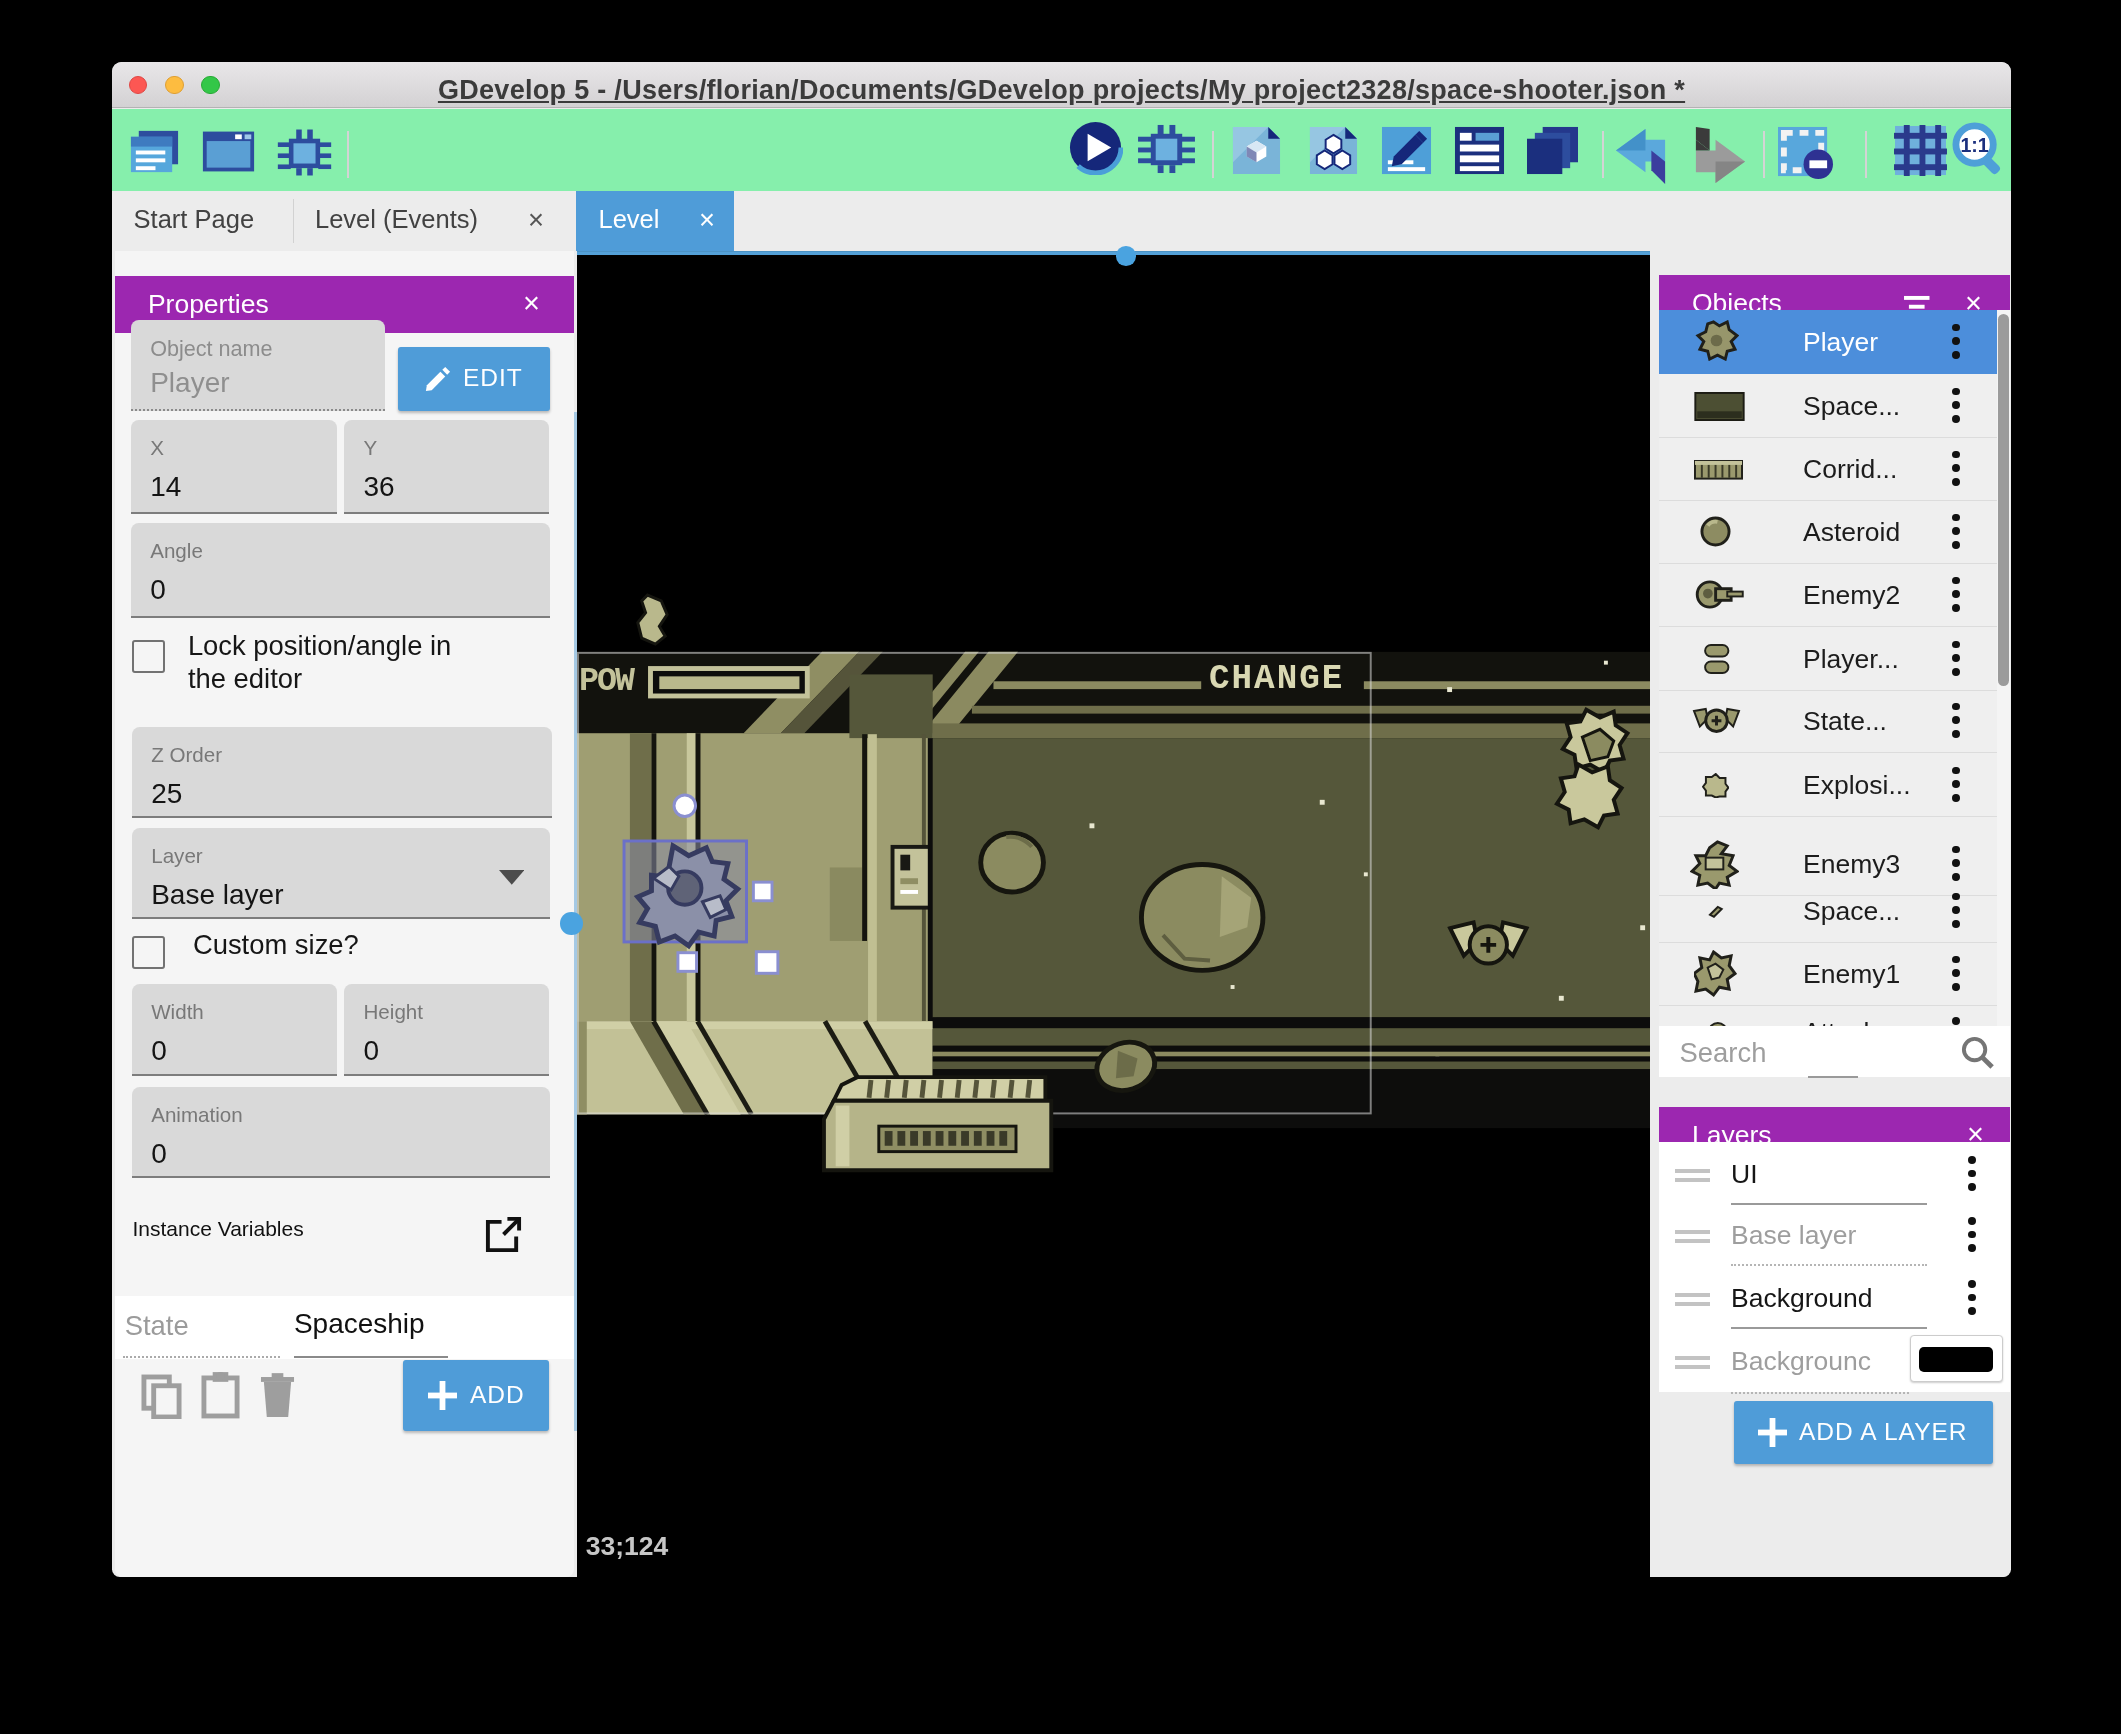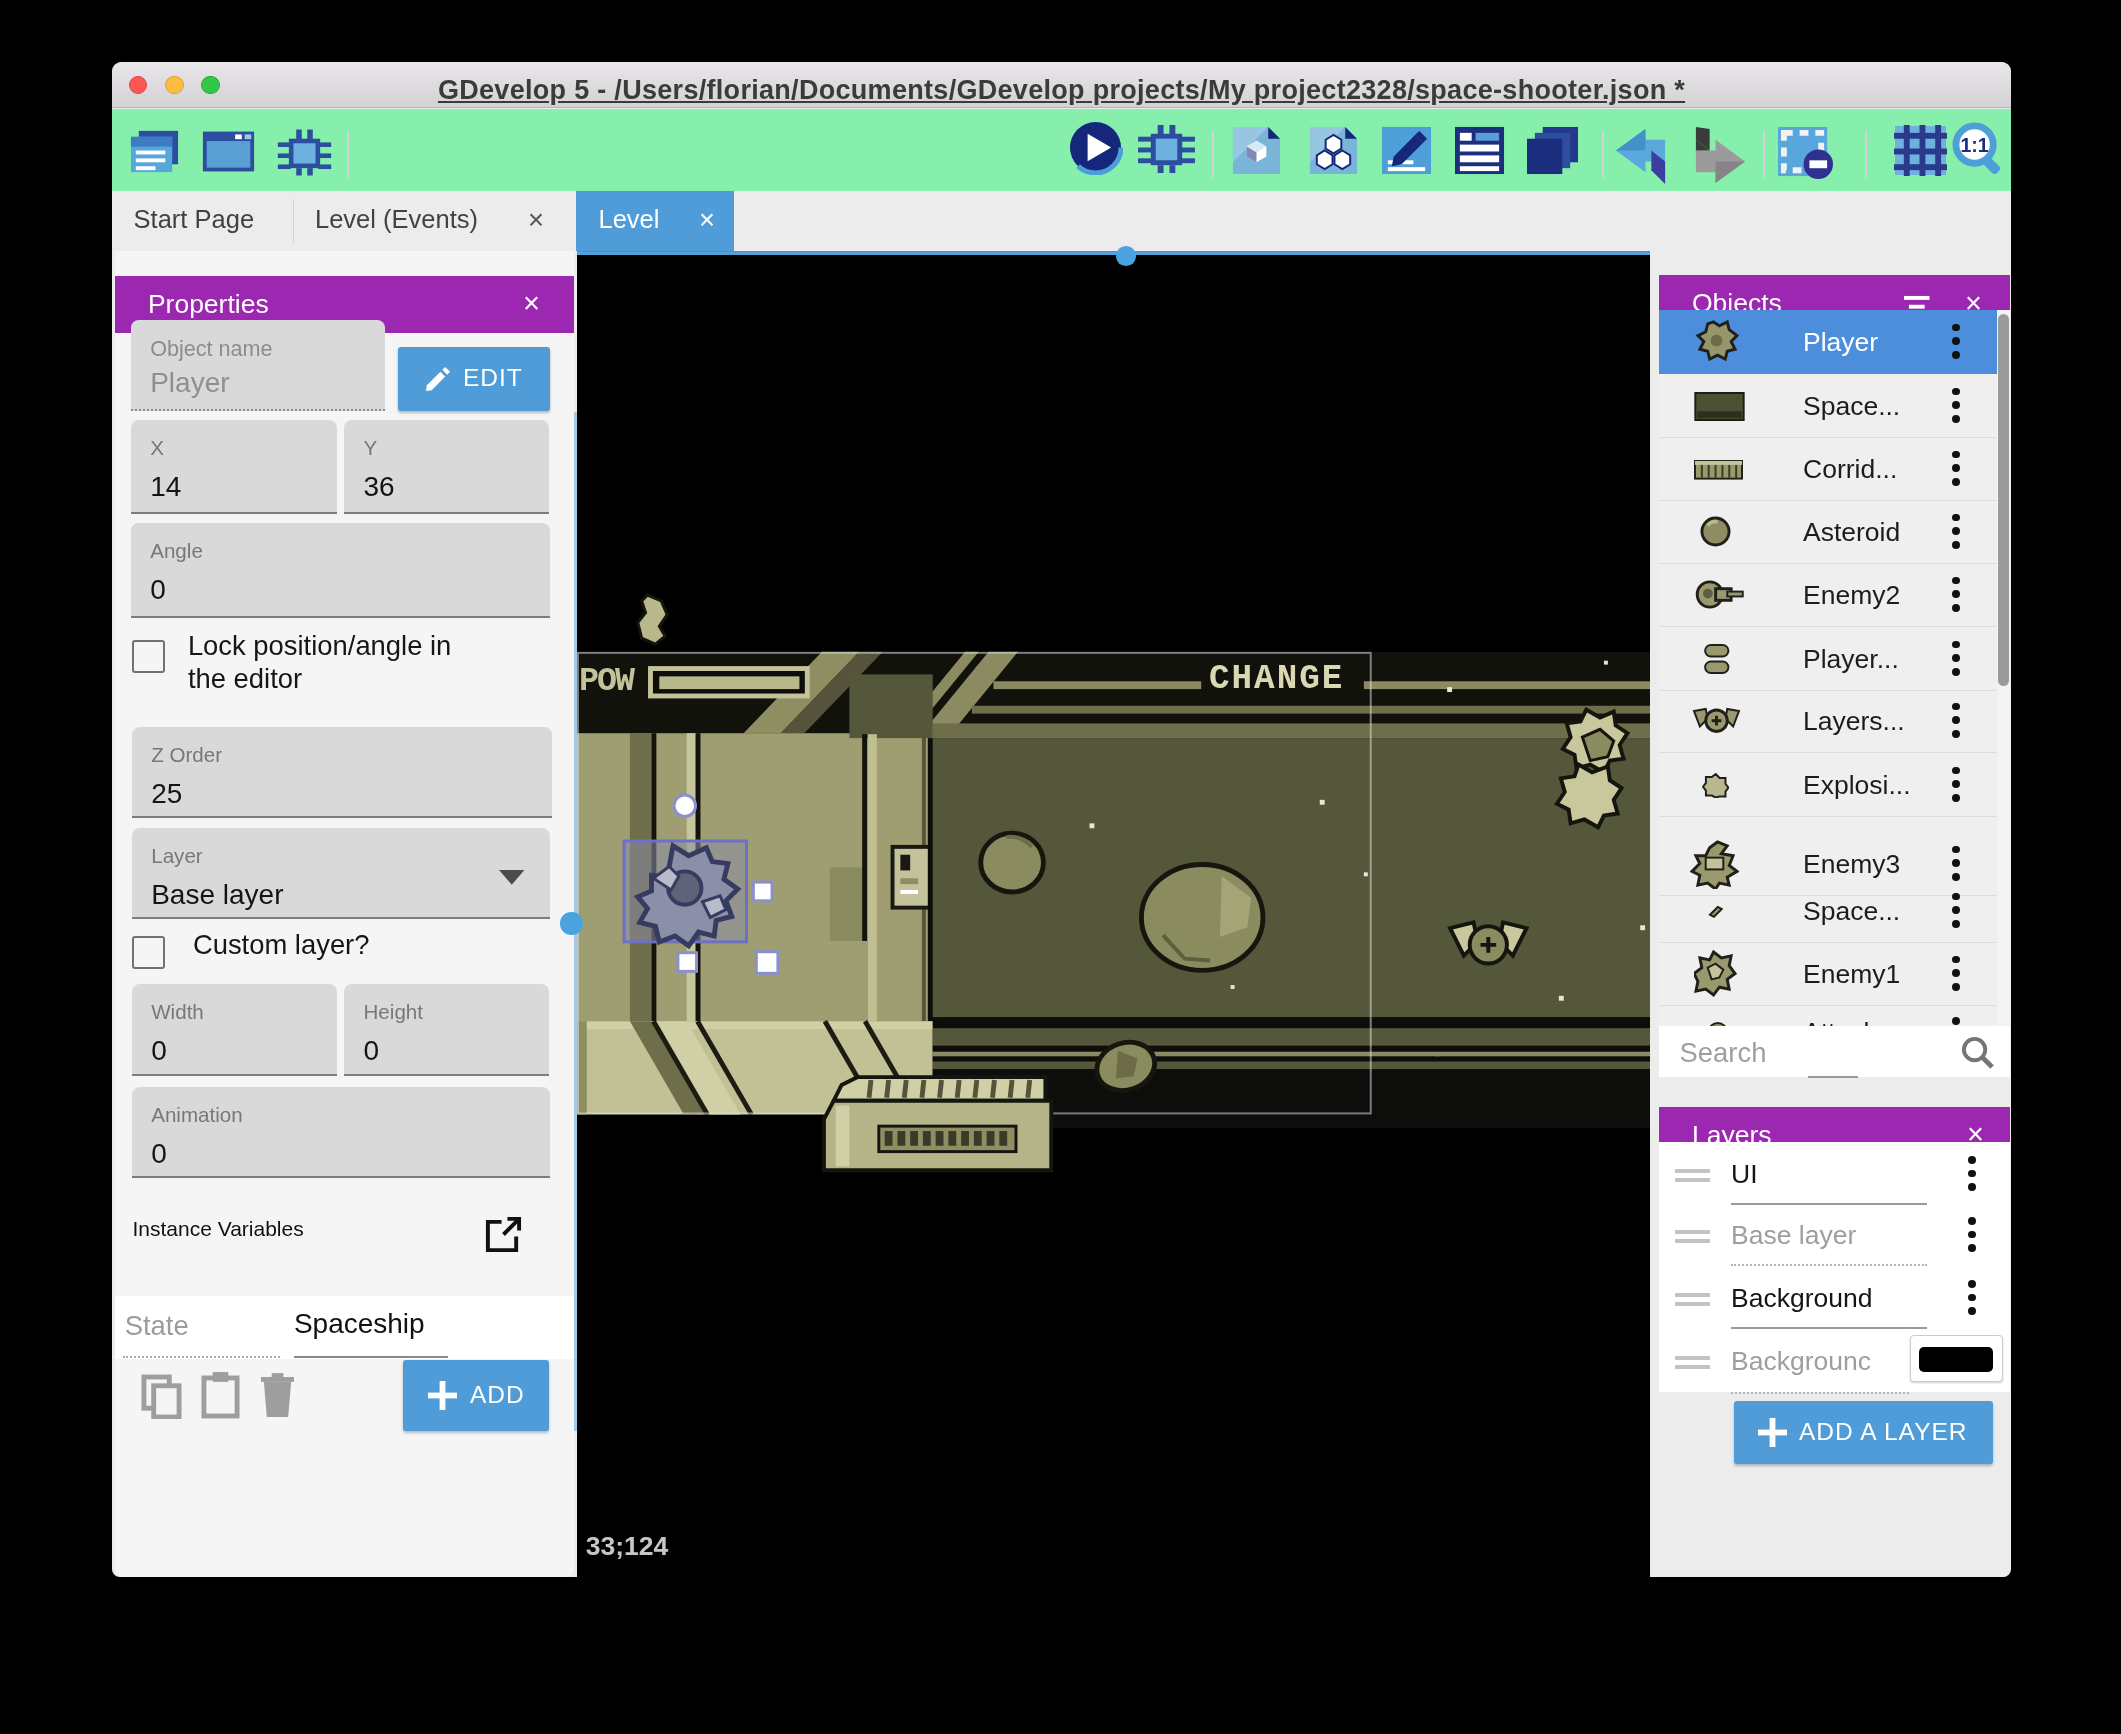--- a/index.html
+++ b/index.html
@@ -248,21 +248,21 @@
 
     <div class="fld" style="left:16.7px; top:577px; width:418px; height:91px;">
       <span class="lab">Layer</span>
         <span class="val">Base layer</span>
       <svg style="position:absolute; left:367px; top:42px;" width="25.5" height="14.7" viewBox="0 0 26 15">
           <path d="M0 0 H26 L13 15 Z" fill="#4c4c4c"></path>
         </svg>
     </div>
 
     <div class="cb" style="left:17.6px; top:685px;"></div>
-    <div style="position:absolute; left:78px; top:678px; font-size:27.4px; color:#161616;">Custom layer?</div>
+    <div style="position:absolute; left:78px; top:678px; font-size:27.4px; color:#161616;">Custom size?</div>
 
     <div class="fld" style="left:16.7px; top:733px; width:205px; height:92px;">
       <span class="lab">Width</span>
         <span class="val">0</span>
     </div>
     <div class="fld" style="left:229px; top:733px; width:205px; height:92px;">
       <span class="lab">Height</span>
         <span class="val">0</span>
     </div>
 
@@ -542,21 +542,21 @@
         <div class="threedot" style="left:293px; top:27.4px;"></div>
         <div class="threedot" style="left:293px; top:41px;"></div>
       </div>
       <div class="orow" style="top:379px;">
         <svg class="oicon" style="left:33px; top:17.6px;" width="49" height="27.4" viewBox="0 0 50 28">
           <path d="M2 4 L14 2 L16 12 L8 20 Z" fill="#9a996d" stroke="#20201a" stroke-width="2"></path>
           <path d="M48 4 L36 2 L34 12 L42 20 Z" fill="#9a996d" stroke="#20201a" stroke-width="2"></path>
           <circle cx="25" cy="14" r="11" fill="#9a996d" stroke="#20201a" stroke-width="3"></circle>
           <path d="M25 9 V19 M20 14 H30" stroke="#20201a" stroke-width="3"></path>
         </svg>
-        <span class="nm">Layers...</span>
+        <span class="nm">State...</span>
         <div class="threedot" style="left:293px; top:13.7px;"></div>
         <div class="threedot" style="left:293px; top:27.4px;"></div>
         <div class="threedot" style="left:293px; top:41px;"></div>
       </div>
       <div class="orow" style="top:443px;">
         <svg class="oicon" style="left:43px; top:19.6px;" width="27.4" height="25.5" viewBox="0 0 28 26">
           <path d="M14 1 l4 4 6 0 0 6 3 4 -3 4 0 5 -6 0 -4 1 -4 -2 -6 0 0 -5 -3 -4 3 -4 0 -6 6 0 z" fill="#b9b88c" stroke="#20201a" stroke-width="2"></path>
         </svg>
         <span class="nm">Explosi...</span>
         <div class="threedot" style="left:293px; top:13.7px;"></div>

